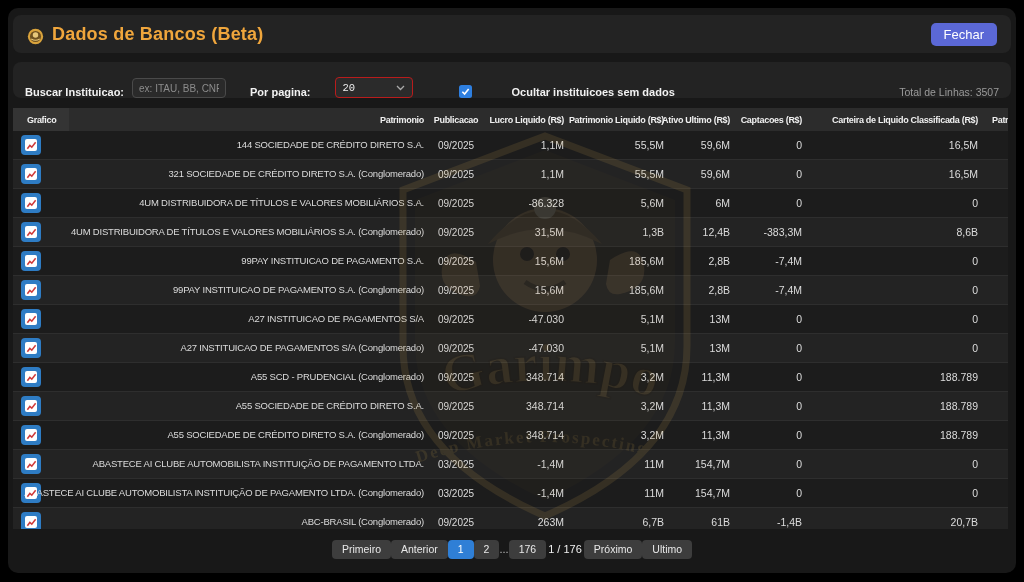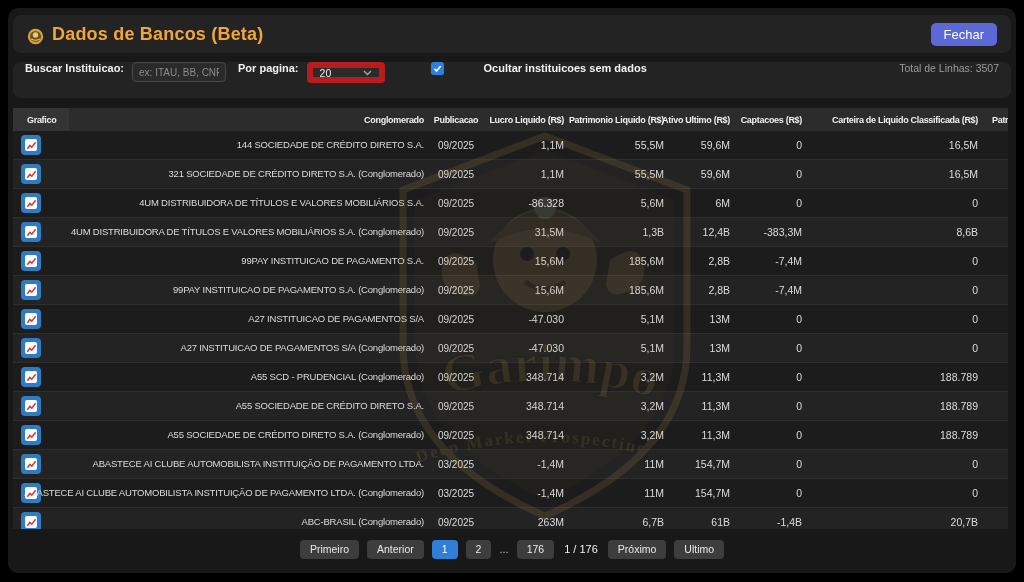--- a/index.html
+++ b/index.html
@@ -13,29 +13,29 @@
   .card{background:#232323;border-radius:8px;position:absolute;left:5px;right:5px;}
 
   
   .header-card{top:7px;height:38px;display:flex;align-items:center;padding:0 14px;box-sizing:border-box;}
   .title-wrap{display:flex;align-items:flex-end;gap:8px;}
   .page-title{font-size:18px;font-weight:bold;color:#f0a63c;margin:0;letter-spacing:.2px;}
   .btn-close{margin-left:auto;background:#5b68d6;color:#fff;border:none;border-radius:5px;
     font-size:13px;padding:4px 13px;font-family:inherit;cursor:pointer;}
 
   
-  .filter-card{top:54px;height:36px;display:flex;align-items:flex-start;padding:0 12px;box-sizing:border-box;}
+  .filter-card{top:54px;height:36px;display:flex;align-items:flex-end;padding:0 12px;box-sizing:border-box;}
   .flabel{font-size:11px;font-weight:bold;color:#f2f2f2;white-space:nowrap;}
   .search-input{width:94px;height:20px;margin-left:8px;background:#2a2a2a;border:1px solid #4a4a4a;
     border-radius:4px;color:#ddd;font-size:10px;padding:0 6px;font-family:inherit;box-sizing:border-box;}
   .search-input::placeholder{color:#8c8c8c;}
-  .per-page-label{margin-left:12px;}
-  .select{width:78px;height:21px;margin-left:8px;background:#2b2b2b;border:6px solid #b91c1c;border-radius:4px;
+  .per-page-label{margin-left:24px;}
+  .select{width:78px;height:21px;margin-left:24px;background:#2b2b2b;border:1px solid #b91c1c;border-radius:4px;
     display:flex;align-items:center;justify-content:space-between;padding:0 7px;box-sizing:border-box;
-    font-size:10.5px;color:#eee;cursor:pointer;}
+    font-size:10.5px;color:#eee;cursor:pointer;font-family:Liberation Mono, monospace;}
   .checkbox{width:13px;height:13px;margin-left:46px;background:#2e7fe0;border-radius:2.5px;
     display:flex;align-items:center;justify-content:center;cursor:pointer;}
   .hide-label{margin-left:40px;}
   .total-lines{margin-left:auto;font-size:10.5px;color:#9a9a9a;}
 
   
   .table-wrap{position:absolute;left:5px;right:8px;top:100px;height:421px;overflow:hidden;background:#1c1c1c;}
   table{border-collapse:collapse;table-layout:fixed;width:1141px;}
   col.c0{width:56px}col.c1{width:355px}col.c2{width:64px}col.c3{width:76px}col.c4{width:100px}
   col.c5{width:66px}col.c6{width:72px}col.c7{width:176px}col.c8{width:176px}
@@ -58,21 +58,21 @@
   .chart-btn{width:20px;height:20px;background:#2e7cc4;border:none;border-radius:4px;cursor:pointer;
     display:flex;align-items:center;justify-content:center;padding:0;}
   .chart-ic{width:12px;height:12px;background:#fff;border-radius:2px;display:flex;align-items:center;justify-content:center;}
   .chart-ic svg{width:11px;height:11px;display:block;}
 
   
   .watermark{position:absolute;left:367px;top:14px;width:330px;height:400px;opacity:.14;pointer-events:none;}
 
   
   .pagination{position:absolute;left:0;right:0;top:530px;height:22px;display:flex;
-    justify-content:center;align-items:center;gap:8px;}
+    justify-content:center;align-items:center;gap:0;}
   .pg-btn{background:#3d3d3d;color:#e8e8e8;border:none;border-radius:4px;height:19px;
     font-size:10.5px;padding:0 10px;font-family:inherit;cursor:pointer;}
   .pg-btn.active{background:#2f7fd6;color:#fff;}
   .pg-dots{color:#bdbdbd;font-size:11px;}
   .pg-status{color:#f0f0f0;font-size:11px;margin:0 2px;}
 </style>
 </head>
 <body>
 
 <div class="panel">
@@ -125,21 +125,21 @@
           <col class="c6">
           <col class="c7">
           <col class="c8">
       </colgroup>
       <thead>
           <tr id="header-row">
             <th class="c0">
               <span class="thl">Grafico</span>
             </th>
             <th class="c1">
-              <span class="thr">Conglomerado</span>
+              <span class="thr">Patrimonio</span>
             </th>
             <th class="c2">
               <span class="thc">Publicacao</span>
             </th>
             <th class="c3">
               <span class="thr">Lucro Liquido (R$)</span>
             </th>
             <th class="c4">
               <span class="thr">Patrimonio Liquido (R$)</span>
             </th>

